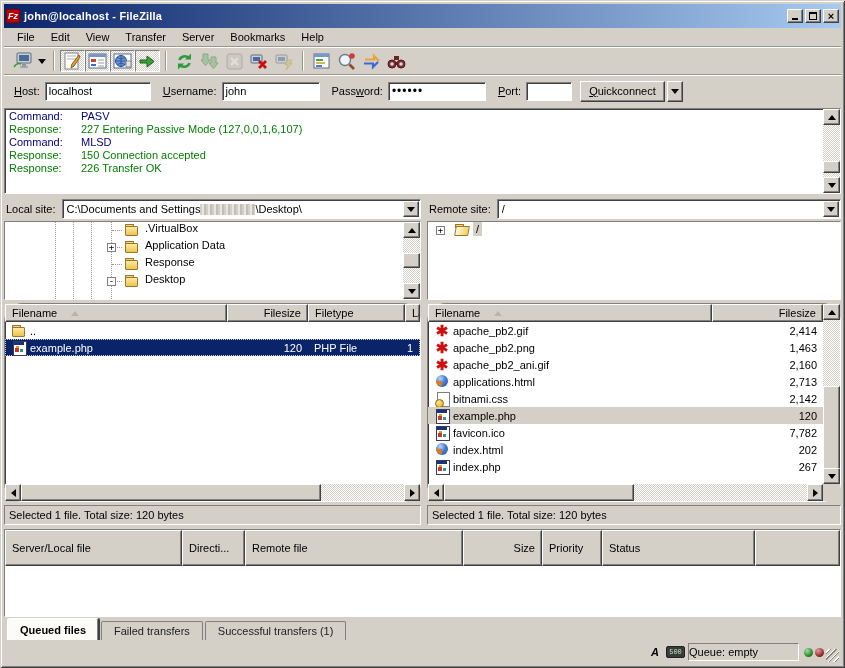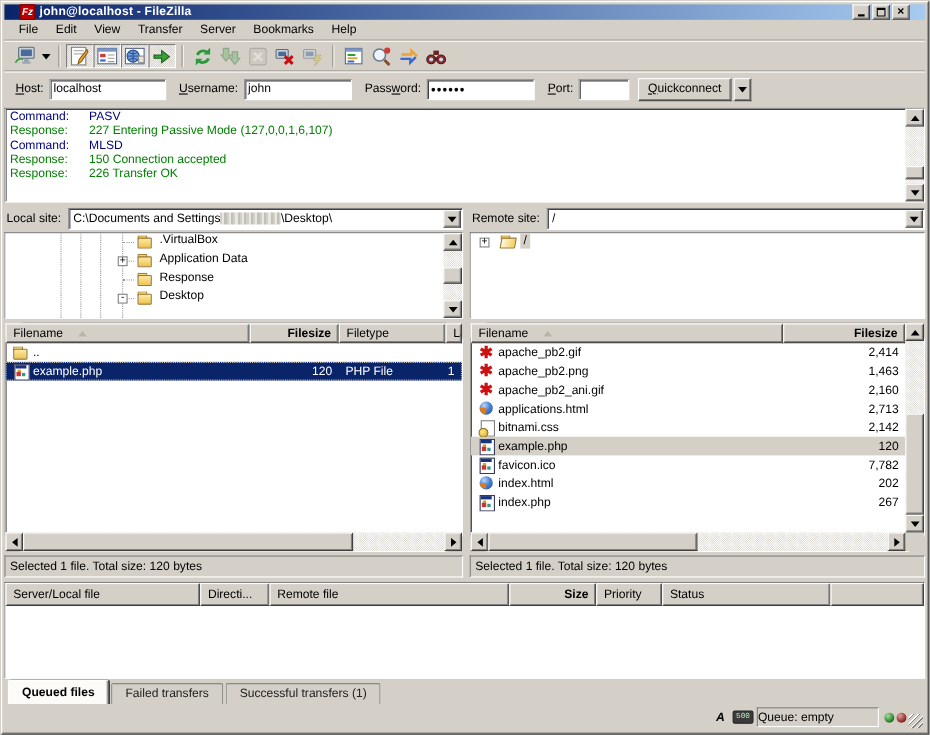--- a/index.html
+++ b/index.html
@@ -1,19 +1,19 @@
 <!DOCTYPE html>
 <html><head>
 <meta charset="utf-8">
 <style>
 *{box-sizing:border-box;margin:0;padding:0;}
 html,body{width:845px;height:668px;}
 body{font-family:"Liberation Sans",sans-serif;font-size:11px;background:#d4d0c8;overflow:hidden;position:relative;color:#000;}
 .window{position:absolute;inset:0;background:#d4d0c8;padding:4px;box-shadow:inset 1px 1px 0 #d4d0c8,inset -1px -1px 0 #404040,inset 2px 2px 0 #fff,inset -2px -2px 0 #808080;display:flex;flex-direction:column;}
-.titlebar{height:14px;background:linear-gradient(90deg,#0a246a,#a6caf0);display:flex;align-items:center;padding:0 14px;flex:0 0 auto;}
+.titlebar{height:24px;background:linear-gradient(90deg,#0a246a,#a6caf0);display:flex;align-items:center;padding:0 2px;flex:0 0 auto;}
 .fz-logo{width:14px;height:14px;background:#c00000;border:1px solid #800000;color:#fff;font-weight:bold;font-size:9px;display:flex;align-items:center;justify-content:center;margin-right:4px;font-style:italic;}
 .title-text{color:#fff;font-weight:bold;flex:1;letter-spacing:0.2px;}
 .tb-btn{width:16px;height:14px;background:#d4d0c8;border:1px solid;border-color:#fff #404040 #404040 #fff;box-shadow:inset -1px -1px 0 #808080;display:flex;align-items:flex-end;justify-content:center;margin-left:2px;position:relative;}
 .glyph-min{width:6px;height:2px;background:#000;margin:0 0 2px 0;}
 .glyph-max{width:8px;height:8px;border:1px solid #000;border-top:2px solid #000;margin-bottom:2px;}
 .glyph-close{position:absolute;inset:0;display:flex;align-items:center;justify-content:center;font-size:11px;font-weight:bold;line-height:1;}
 .menubar{height:18px;display:flex;align-items:center;padding-left:5px;flex:0 0 auto;}
 .menu-item{padding:2px 8px;}
 .hr{height:2px;border-top:1px solid #9a968a;border-bottom:1px solid #fff;flex:0 0 auto;}
 .toolbar{height:26px;display:flex;align-items:center;padding-left:6px;flex:0 0 auto;}
@@ -86,32 +86,32 @@
 .icon.apache::before{content:"✱";color:#cc1111;font-size:15px;line-height:15px;font-weight:bold;}
 .icon.firefox::before{content:"";position:absolute;left:2px;top:1px;width:12px;height:12px;border-radius:50%;background:radial-gradient(circle at 35% 30%,#bcd9f7 0%,#4a7fd4 45%,#1c4fa0 100%);}
 .icon.firefox::after{content:"";position:absolute;left:2px;top:7px;width:6px;height:5px;border-radius:0 0 0 5px;background:#e07b1a;}
 .icon.css::before{content:"";position:absolute;left:3px;top:1px;width:11px;height:13px;background:#fff;border:1px solid #808080;}
 .icon.css::after{content:"";position:absolute;left:1px;top:8px;width:7px;height:7px;border-radius:50%;background:radial-gradient(circle at 35% 35%,#ffe98a,#d9a520);border:1px solid #8a6a10;}
 .listwrap{flex:1;margin-top:3px;display:flex;flex-direction:column;min-height:0;background:#fff;border-radius:19px;}
 .listtop{flex:1;display:flex;min-height:0;}
 .listcol{flex:1;display:flex;flex-direction:column;min-width:0;}
 .lheader{height:18px;display:flex;flex:0 0 auto;background:#d4d0c8;}
 .hcell{border:1px solid;border-color:#fff #404040 #404040 #fff;box-shadow:inset -1px -1px 0 #808080;background:#d4d0c8;display:flex;align-items:center;padding:0 6px;white-space:nowrap;overflow:hidden;}
-.hcell.rt{justify-content:flex-end;font-weight:bold;}
+.hcell.rt{justify-content:flex-end;}
 .sortarr{width:0;height:0;border-left:4px solid transparent;border-right:4px solid transparent;border-bottom:5px solid #b8b4a8;margin-left:14px;}
 .listrows{flex:1;min-width:0;overflow:hidden;}
 .frow{height:17px;display:flex;align-items:center;white-space:nowrap;}
 .frow .fcell{padding:0 6px;overflow:hidden;white-space:nowrap;display:flex;align-items:center;height:17px;}
 .frow .rt{justify-content:flex-end;}
 .frow.selected-focus{background:#0a246a;color:#fff;outline:1px dotted #d4d0c8;outline-offset:-1px;}
 .frow.selected-blur{background:#d4d0c8;}
 .listbottom{display:flex;flex:0 0 auto;}
 .statusrow{height:20px;margin-top:3px;border:1px solid;border-color:#808080 #fff #fff #808080;display:flex;align-items:center;padding:0 4px;flex:0 0 auto;}
 .queuewrap{height:88px;margin-top:4px;flex:0 0 auto;display:flex;flex-direction:column;background:#fff;border:1px solid;border-color:#808080 #fff #fff #808080;}
-.qheader{height:21px;display:flex;flex:0 0 auto;background:#d4d0c8;}
+.qheader{height:36px;display:flex;flex:0 0 auto;background:#d4d0c8;}
 .qbody{flex:1;background:#fff;}
 .tabbar{height:23px;display:flex;align-items:flex-end;padding-left:3px;flex:0 0 auto;position:relative;}
 .tab{height:19px;display:flex;align-items:center;padding:0 12px;border:1px solid #808080;border-bottom:none;background:#d4d0c8;margin-right:2px;border-radius:2px 2px 0 0;color:#222;}
 .tab.active{height:22px;background:#fcfbf8;font-weight:bold;border-color:#fff #404040 transparent #fff;box-shadow:inset -1px 0 0 #808080,1px 0 0 #404040;z-index:2;color:#000;}
 .statusbar{height:24px;flex:0 0 auto;display:flex;align-items:center;justify-content:flex-end;padding:2px 2px 2px 4px;}
 .sb-icon{width:16px;height:15px;display:flex;align-items:center;justify-content:center;margin-right:3px;}
 .ascii-a{font-weight:bold;font-size:11px;font-style:italic;}
 .spd{width:19px;height:12px;background:#3a3a3a;color:#b8e8b8;font-size:7px;display:flex;align-items:center;justify-content:center;border:1px solid #222;border-radius:2px;font-family:"Liberation Mono",monospace;margin-right:3px;}
 .queuebox{width:111px;height:18px;border:1px solid;border-color:#808080 #fff #fff #808080;display:flex;align-items:center;padding:0 0;margin-right:5px;}
 .led{width:9px;height:9px;border-radius:50%;margin-right:2px;}

